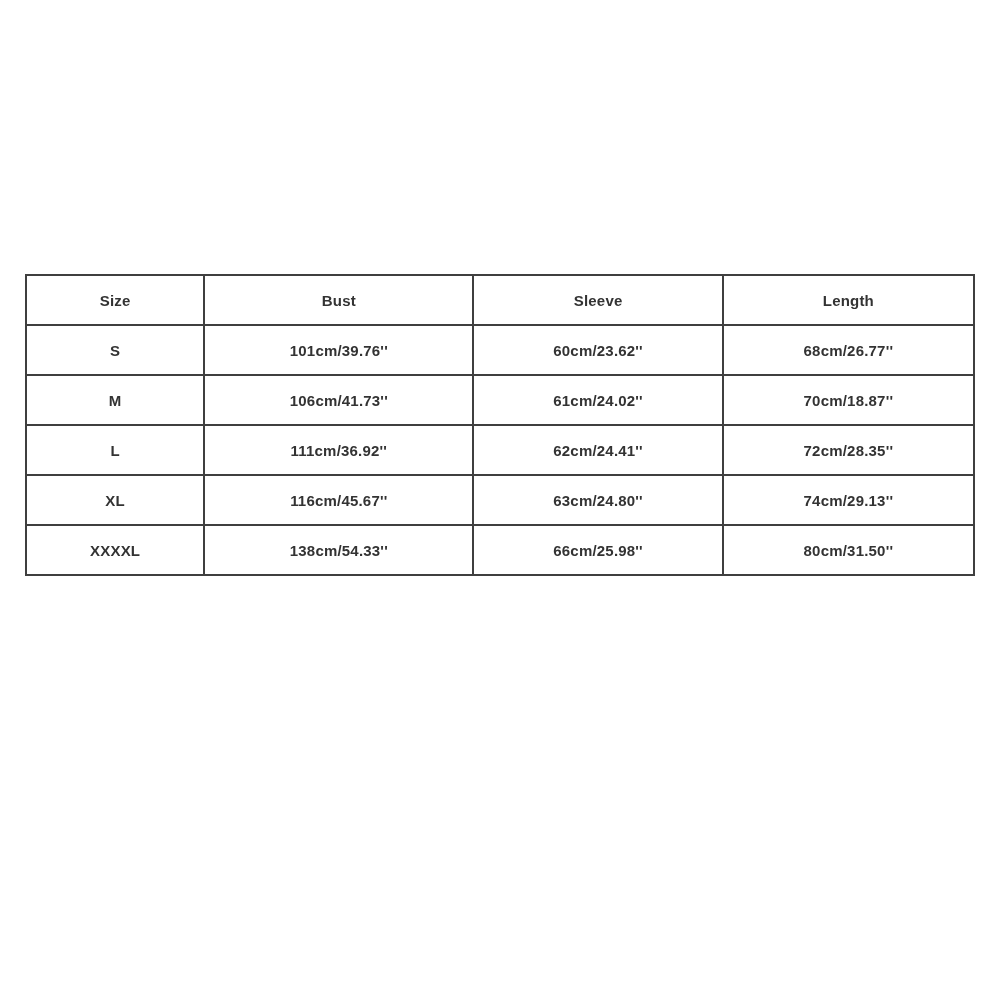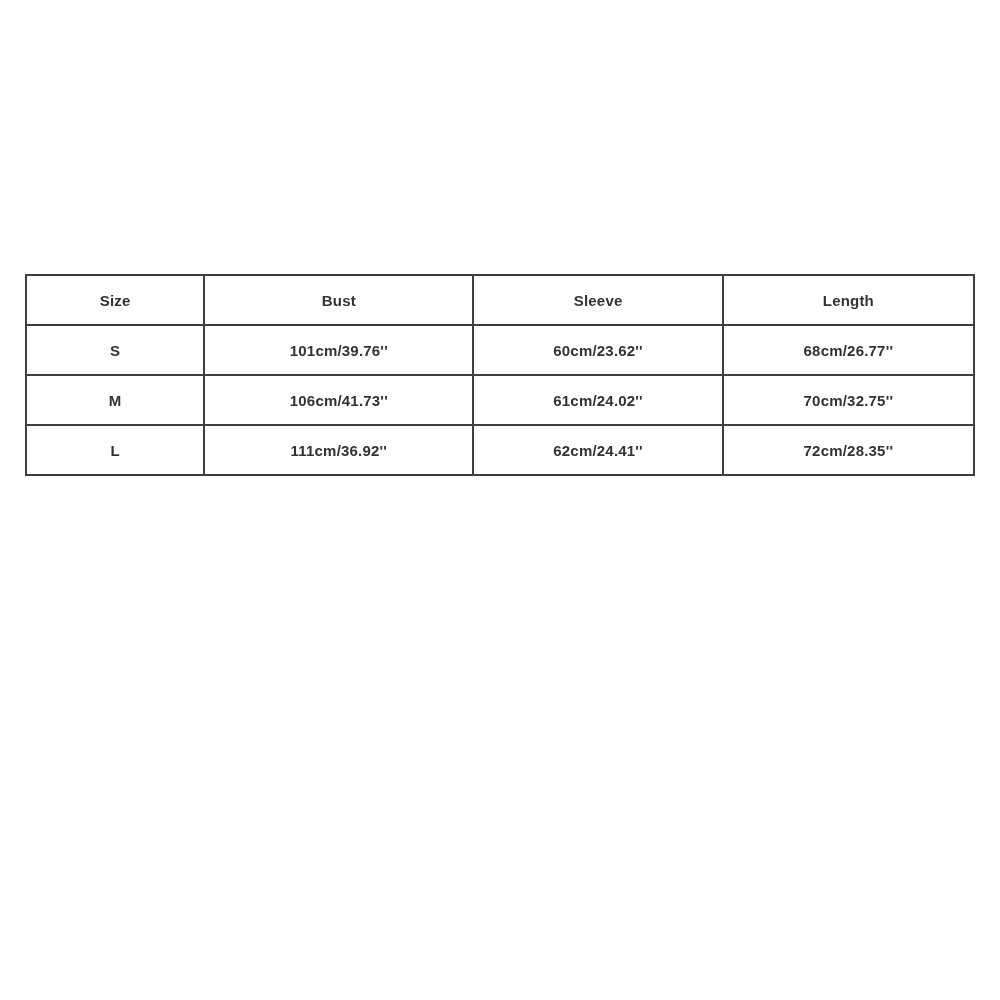--- a/index.html
+++ b/index.html
@@ -74,24 +74,36 @@
           <tr>
             <td>S</td>
             <td>101cm/39.76''</td>
             <td>60cm/23.62''</td>
             <td>68cm/26.77''</td>
           </tr>
           <tr>
             <td>M</td>
             <td>106cm/41.73''</td>
             <td>61cm/24.02''</td>
-            <td>70cm/32.75''</td>
+            <td>70cm/18.87''</td>
           </tr>
           <tr>
             <td>L</td>
             <td>111cm/36.92''</td>
             <td>62cm/24.41''</td>
             <td>72cm/28.35''</td>
           </tr>
+          <tr>
+            <td>XL</td>
+            <td>116cm/45.67''</td>
+            <td>63cm/24.80''</td>
+            <td>74cm/29.13''</td>
+          </tr>
+          <tr>
+            <td>XXXXL</td>
+            <td>138cm/54.33''</td>
+            <td>66cm/25.98''</td>
+            <td>80cm/31.50''</td>
+          </tr>
         </tbody>
     </table>
   </div>
 </div>
 
 </body></html>

